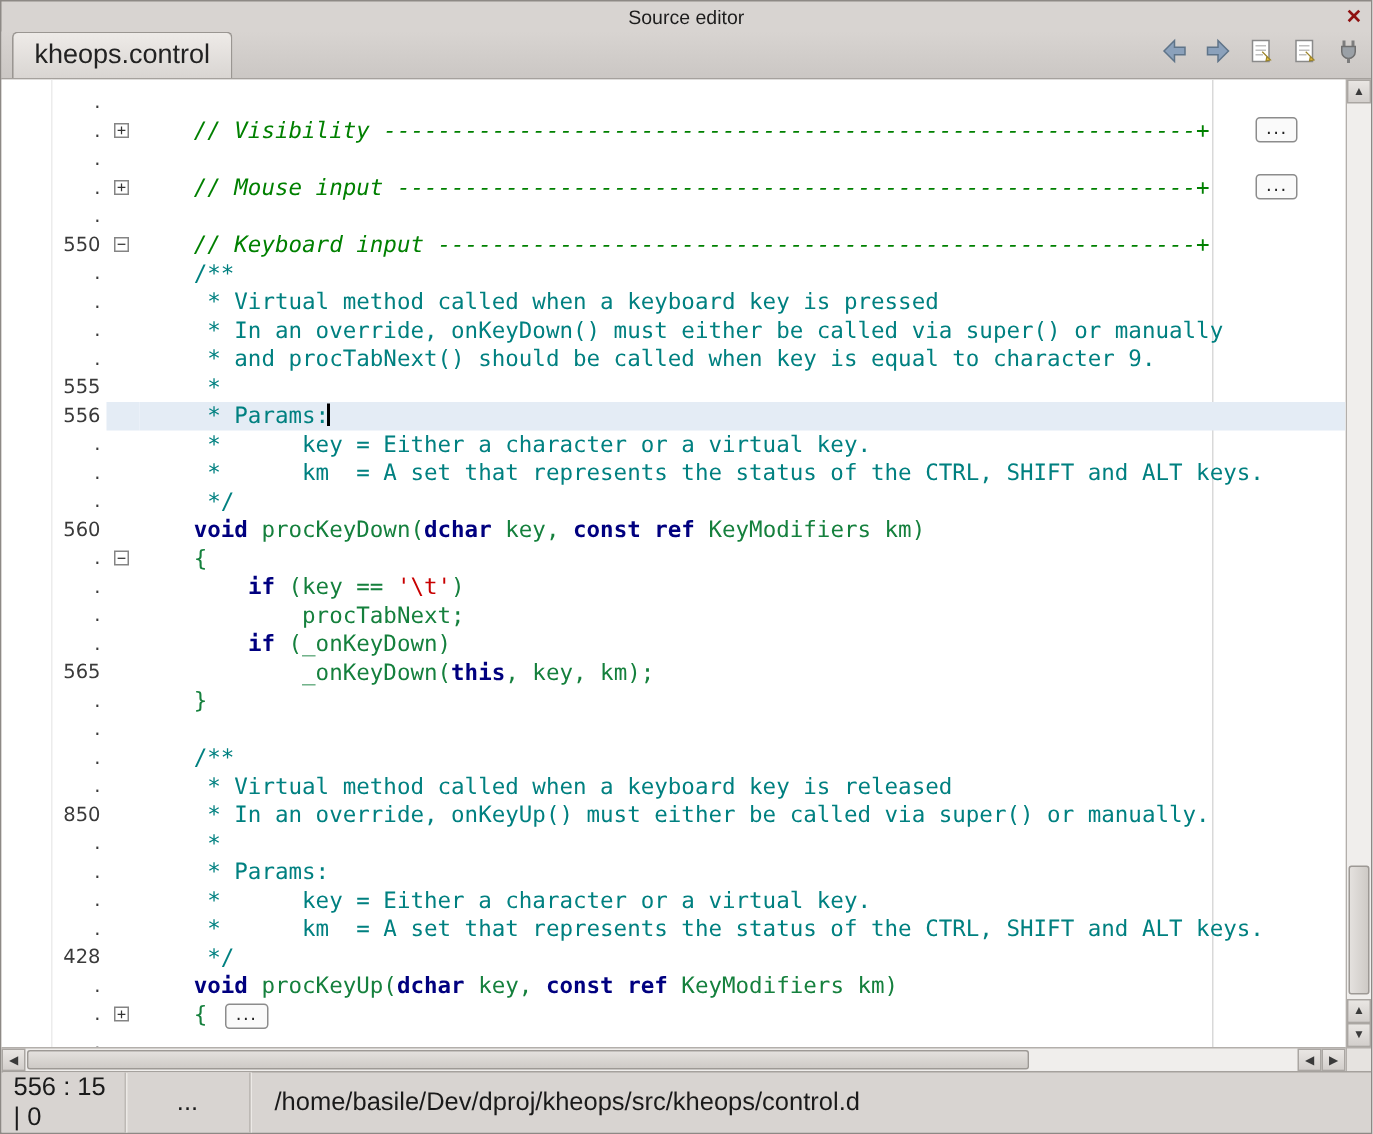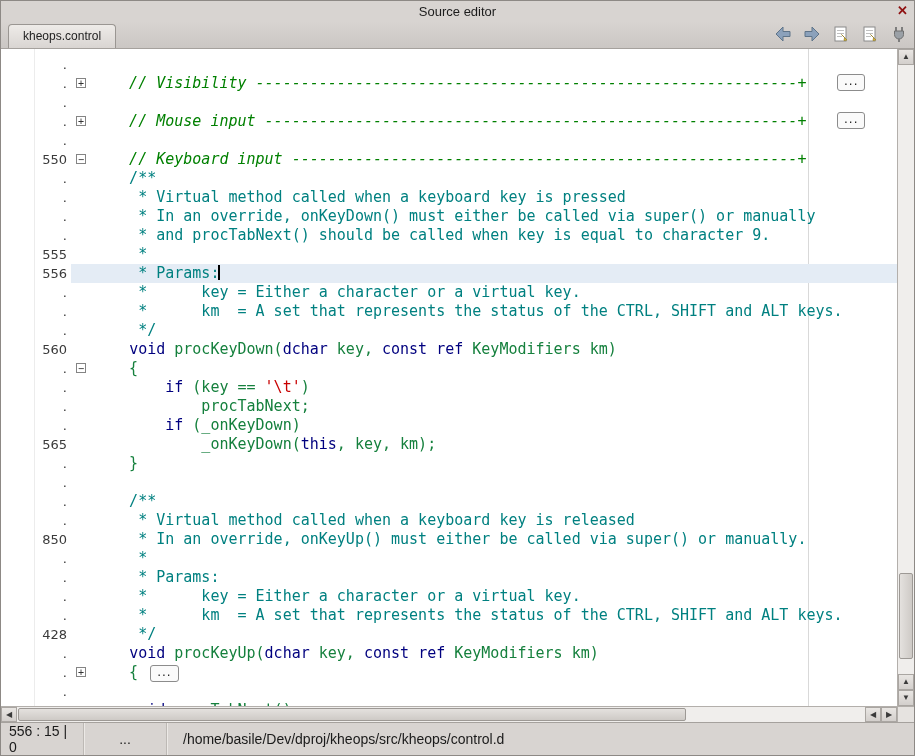--- a/index.html
+++ b/index.html
@@ -6,60 +6,60 @@
   body{width:915px;height:756px;font-family:"Liberation Sans",sans-serif;}
   .window{width:915px;height:756px;box-sizing:border-box;border:1px solid #8d8985;display:flex;flex-direction:column;background:#d8d4d1;}
 
   
   .titlebar{flex:0 0 20px;position:relative;display:flex;align-items:center;}
   .titlebar .title{flex:1;text-align:center;font-size:13px;color:#1c1c1c;}
   .close{position:absolute;right:6px;top:1px;color:#8f1010;font-weight:bold;font-size:13px;line-height:18px;}
 
   
   .tabbar{flex:0 0 27px;display:flex;align-items:flex-end;background:linear-gradient(#d8d4d1,#cbc7c4);border-bottom:1px solid #a5a19d;position:relative;}
-  .tab{margin-left:7px;padding:4px 14px 5px;font-size:12px;color:#222;background:linear-gradient(#eeebe8,#d9d5d2);border:1px solid #9a9692;border-bottom:none;border-radius:4px 4px 0 0;}
+  .tab{margin-left:7px;padding:4px 14px 5px;font-size:18px;color:#222;background:linear-gradient(#eeebe8,#d9d5d2);border:1px solid #9a9692;border-bottom:none;border-radius:4px 4px 0 0;}
   .toolbar{position:absolute;right:4px;top:3px;display:flex;gap:7px;align-items:center;}
   .tbtn{width:22px;height:22px;display:grid;place-items:center;background:transparent;border:none;padding:0;}
 
   
   .bodyarea{flex:1;display:flex;flex-direction:column;min-height:0;}
   .editor-row{flex:1;display:flex;min-height:0;}
   .editor-main{flex:1;position:relative;overflow:hidden;background:#ffffff;}
   .gutterline{position:absolute;left:33px;top:0;bottom:0;width:1px;background:#ececec;}
   .marginline{position:absolute;left:807px;top:0;bottom:0;width:1px;background:var(--margin_line,#d9d9d9);}
   .code-lines{position:absolute;top:6px;left:0;right:0;font-family:"DejaVu Sans Mono",monospace;font-size:15px;line-height:19px;}
   .row{display:flex;height:19px;white-space:pre;}
   .ln{flex:0 0 70px;width:70px;text-align:right;padding-right:4px;box-sizing:border-box;font-family:"DejaVu Sans",sans-serif;font-size:13px;line-height:19px;color:#3a3a3a;}
   .foldcol{flex:0 0 22px;width:22px;position:relative;}
   .foldbox{position:absolute;left:5px;top:4px;width:10px;height:10px;border:1px solid #848484;background:#ffffff;font-size:10px;line-height:9px;text-align:center;color:#333;box-sizing:border-box;font-family:"DejaVu Sans Mono",monospace;}
   .codetext{flex:1;position:relative;color:#000;}
   .t-c{color:var(--comment,#008000);font-style:italic;}
   .t-d{color:var(--doc,#008080);}
-  .t-k{color:var(--keyword,#00007f);font-weight:normal;}
+  .t-k{color:var(--keyword,#00007f);font-weight:bold;}
   .t-s{color:var(--string,#c80000);}
   .t-p{color:#15803d;}
   .row-current .foldcol,.row-current .codetext{background:var(--current_line,#e4ecf5);}
   .caret{display:inline-block;width:2px;height:15px;background:#000;vertical-align:-2px;margin-left:-1px;}
   .fold-ellipsis{display:inline-block;font-family:"DejaVu Sans",sans-serif;font-size:12px;line-height:10px;letter-spacing:1px;color:#222;border:1px solid #8c8c8c;border-radius:3px;background:#fafafa;padding:1px 6px 4px;vertical-align:1px;white-space:normal;}
   .fold-ellipsis.inline{margin-left:12px;}
   .fold-ellipsis.right{position:absolute;left:744px;top:0;}
 
   
   .vscroll{flex:0 0 16px;display:flex;flex-direction:column;background:#f0eeec;border-left:1px solid #b3afab;}
   .stepper{flex:0 0 16px;display:grid;place-items:center;background:linear-gradient(#e9e6e3,#d3cfcc);border:1px solid #aaa6a2;box-sizing:border-box;color:#3a3a3a;font-size:8px;line-height:8px;}
   .vtrack{flex:1;position:relative;}
   .vthumb{position:absolute;left:1px;right:1px;top:508px;height:86px;background:linear-gradient(90deg,#e4e1de,#cecac6);border:1px solid #9d9995;border-radius:2px;box-sizing:border-box;}
   .hscroll-row{flex:0 0 16px;display:flex;}
   .hscroll{flex:1;display:flex;background:#f0eeec;border-top:1px solid #b3afab;}
   .htrack{flex:1;position:relative;}
   .hthumb{position:absolute;top:1px;bottom:1px;left:1px;width:668px;background:linear-gradient(#e4e1de,#cecac6);border:1px solid #9d9995;border-radius:2px;box-sizing:border-box;}
   .corner{flex:0 0 17px;background:#e6e3e0;border-top:1px solid #b3afab;border-left:1px solid #b3afab;box-sizing:border-box;}
 
   
-  .statusbar{flex:0 0 24px;display:flex;align-items:stretch;background:#d8d4d1;border-top:1px solid #a5a19d;font-size:14px;color:#1a1a1a;}
+  .statusbar{flex:0 0 24px;display:flex;align-items:stretch;background:#d8d4d1;border-top:1px solid #a5a19d;font-size:17px;color:#1a1a1a;}
   .sfield{display:flex;align-items:center;padding:0 8px;border-right:1px solid #bdb9b5;box-shadow:1px 0 0 #ece9e6;box-sizing:border-box;}
   .sf1{flex:0 0 83px;}
   .sf2{flex:0 0 83px;justify-content:center;}
   .sf3{flex:0 0 127px;justify-content:center;}
   .sf4{flex:1;padding-left:16px;border-right:none;box-shadow:none;}
 </style>
 </head>
 <body>
 
 <div class="window">

